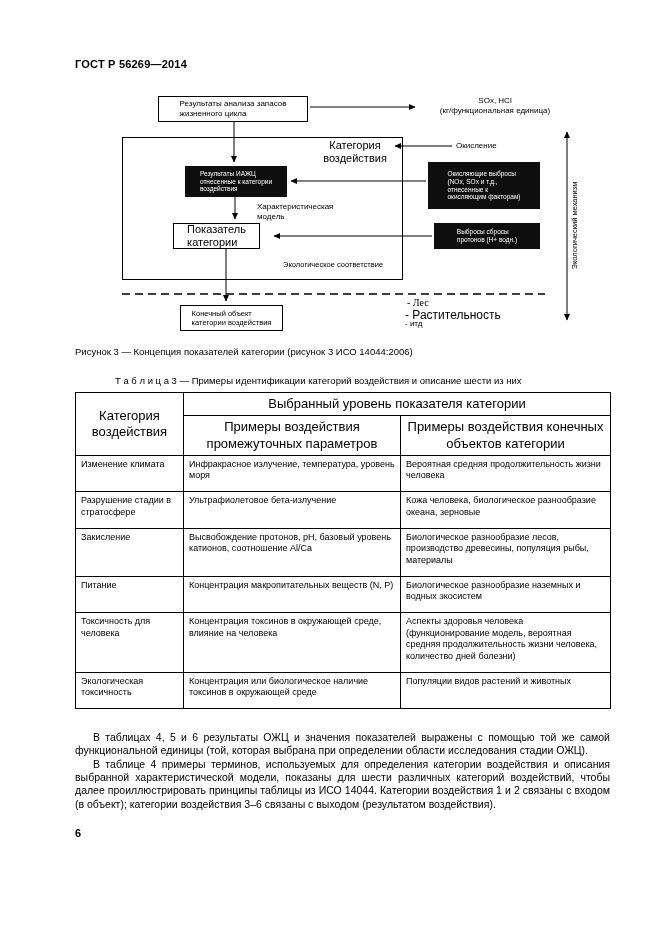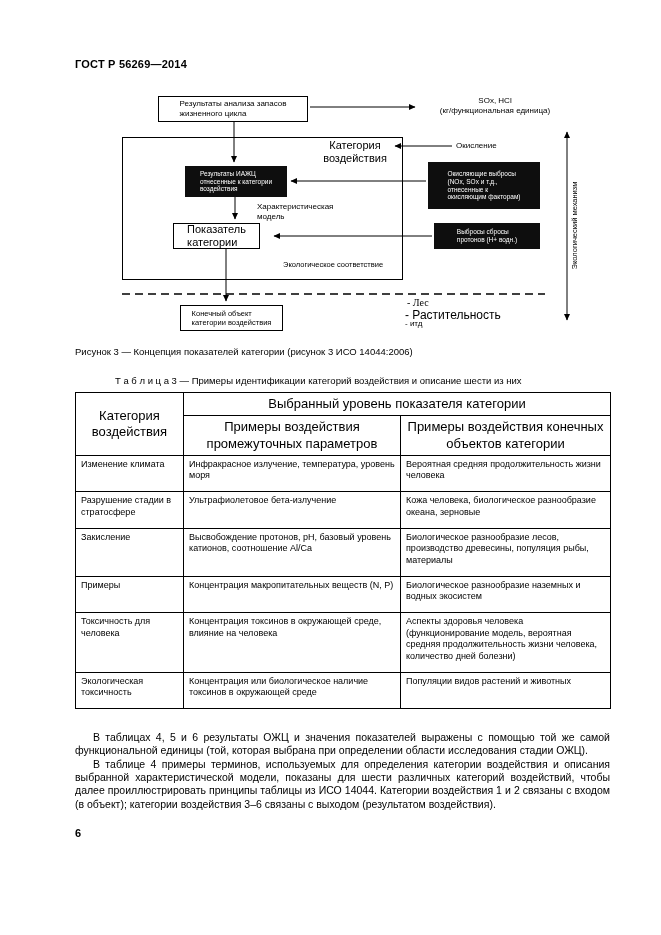--- a/index.html
+++ b/index.html
@@ -138,21 +138,21 @@
         <td>Разрушение стадии в стратосфере</td>
         <td>Ультрафиолетовое бета-излучение</td>
         <td>Кожа человека, биологическое разнообразие океана, зерновые</td>
       </tr>
       <tr>
         <td>Закисление</td>
         <td>Высвобождение протонов, pH, базовый уровень катионов, соотношение Al/Ca</td>
         <td>Биологическое разнообразие лесов, производство древесины, популяция рыбы, материалы</td>
       </tr>
       <tr>
-        <td>Примеры</td>
+        <td>Питание</td>
         <td>Концентрация макропитательных веществ (N, P)</td>
         <td>Биологическое разнообразие наземных и водных экосистем</td>
       </tr>
       <tr>
         <td>Токсичность для человека</td>
         <td>Концентрация токсинов в окружающей среде, влияние на человека</td>
         <td>Аспекты здоровья человека (функционирование модель, вероятная средняя продолжительность жизни человека, количество дней болезни)</td>
       </tr>
       <tr>
         <td>Экологическая токсичность</td>

